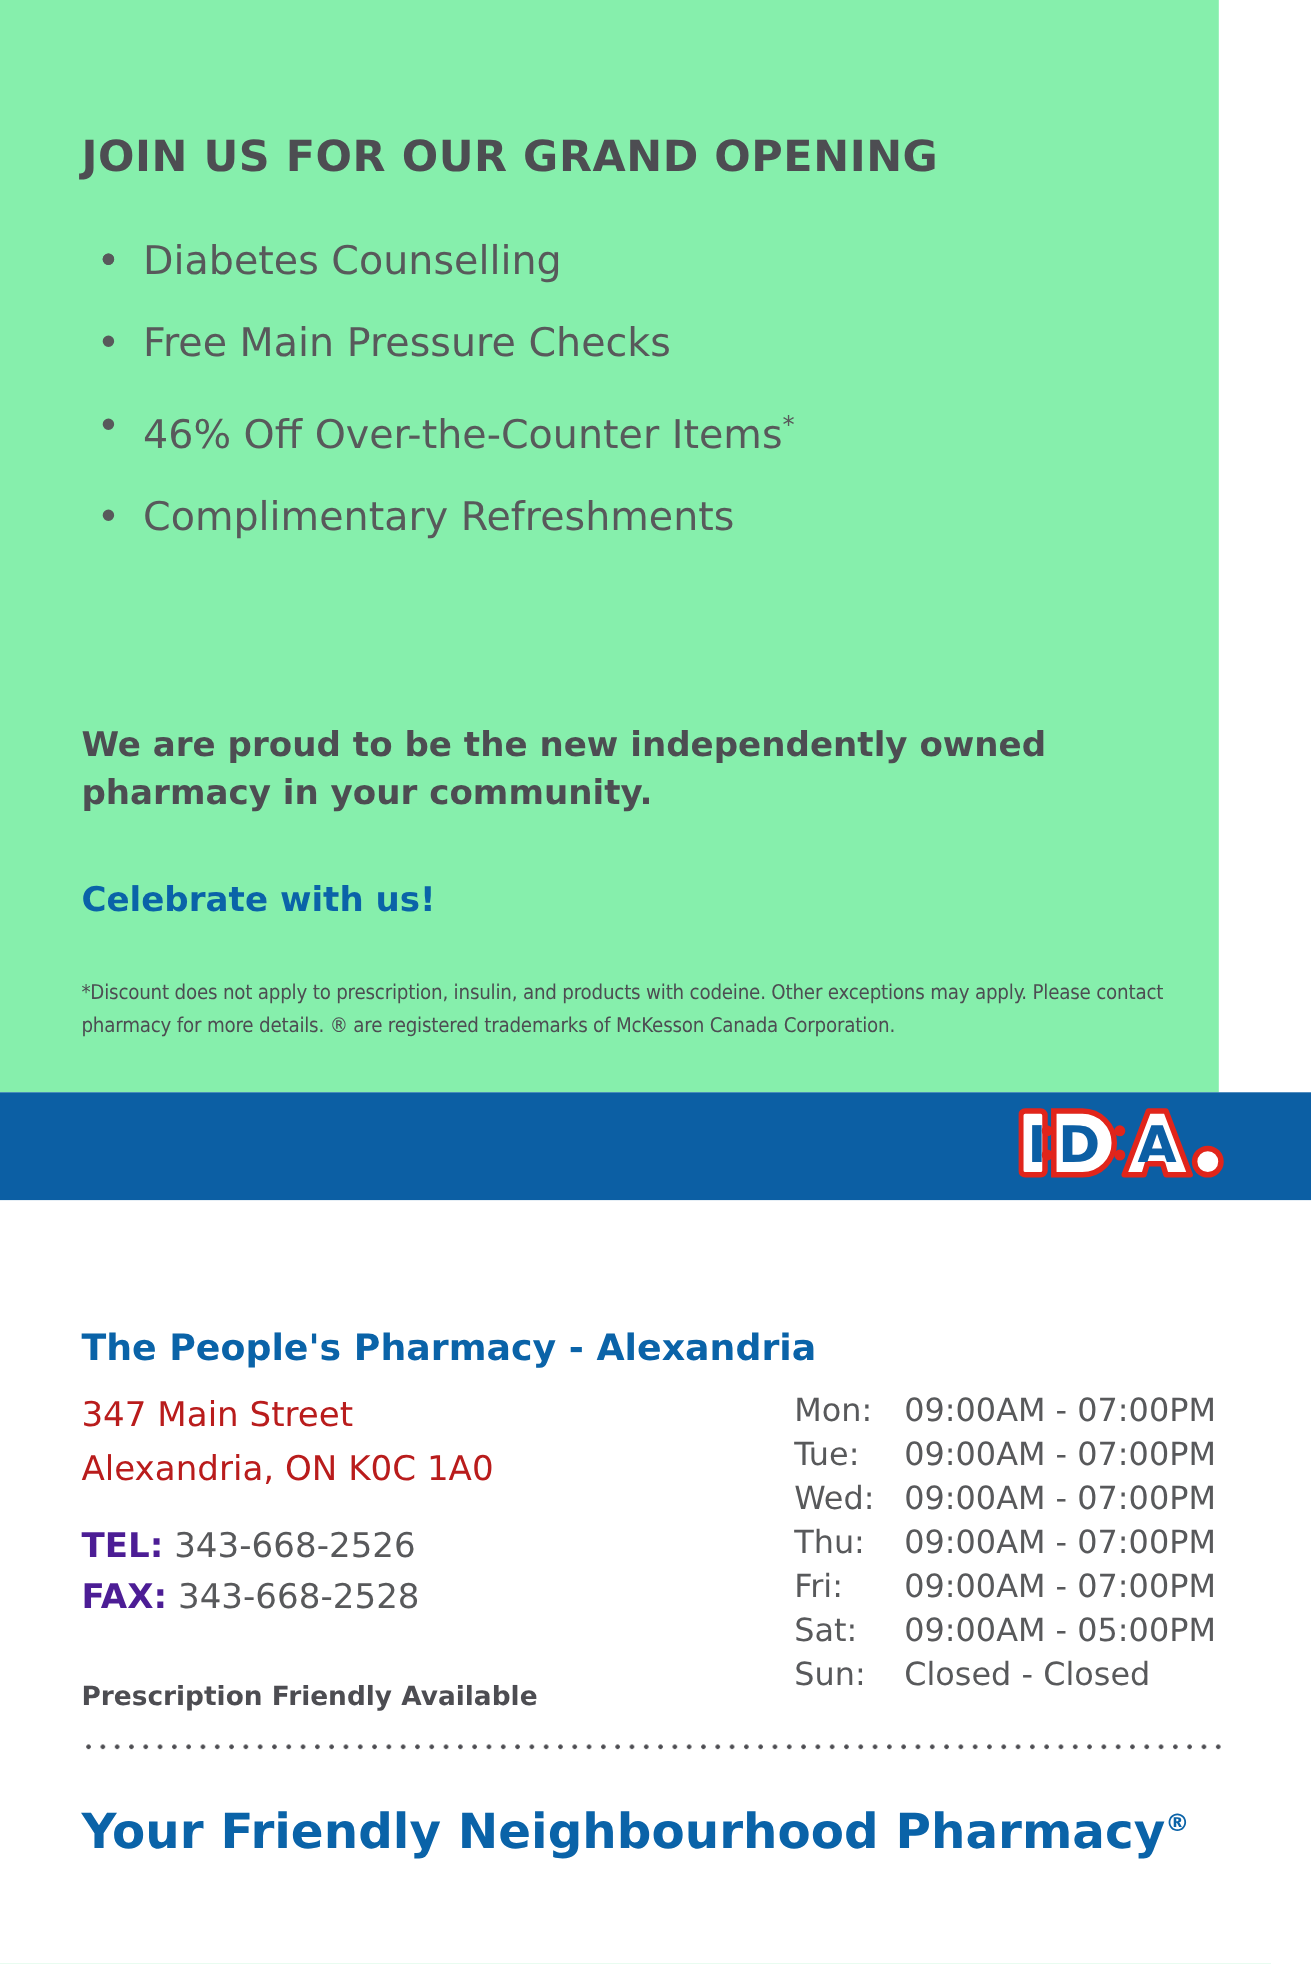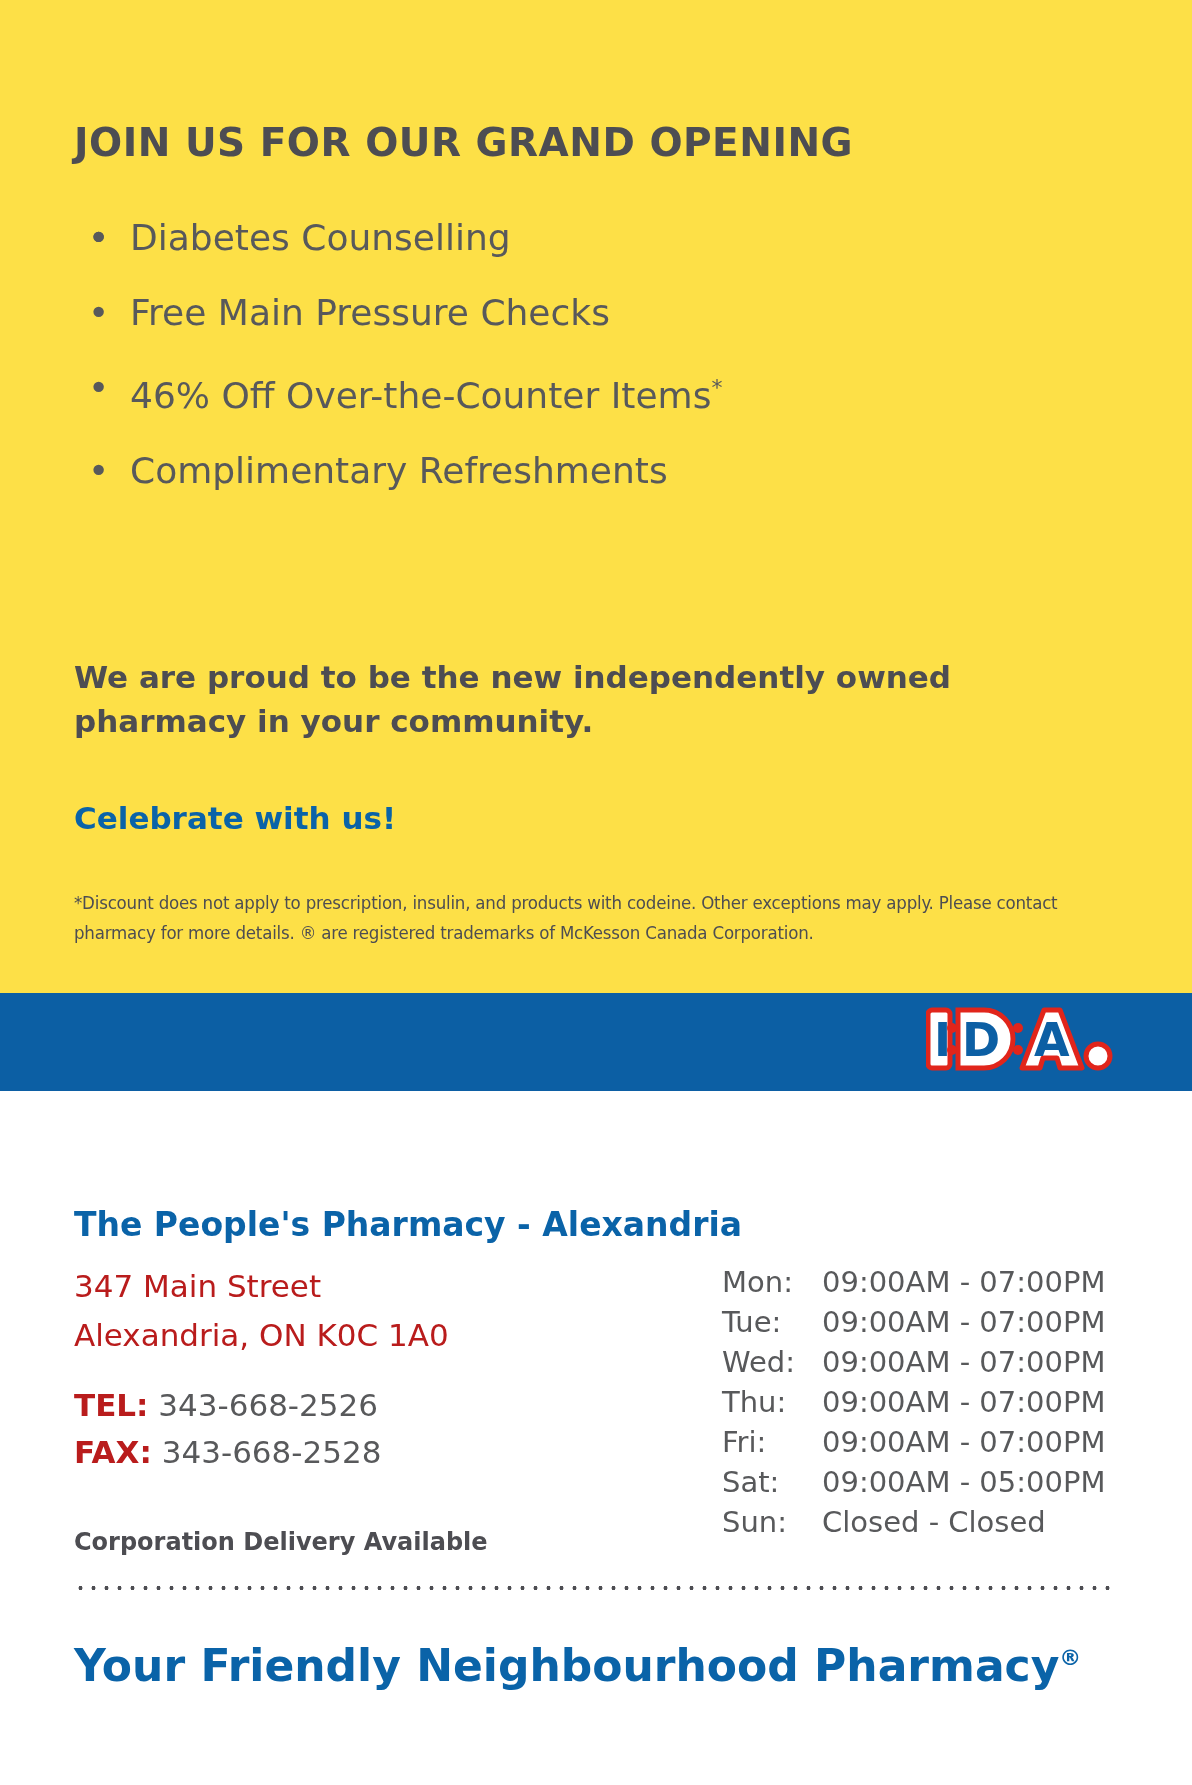--- a/index.html
+++ b/index.html
@@ -14,23 +14,23 @@
     width: 1192px;
     height: 1785px;
     background: #ffffff;
     overflow: hidden;
   }
 
   
   .top-panel {
     position: absolute;
     left: 0; top: 0;
-    width: 1192px;
+    width: 1108px;
     height: 993px;
-    background: #fde047;
+    background: #86efac;
     padding-left: 12px;
   }
   .headline {
     position: absolute;
     left: 74px;
     top: 120px;
     font-size: 39px;
     font-weight: bold;
     letter-spacing: 0.5px;
     color: #4d4d52;
@@ -127,21 +127,21 @@
     color: #b91c1c;
   }
   .contact {
     position: absolute;
     left: 74px;
     top: 1382px;
     font-size: 31px;
     line-height: 47px;
     color: #58595b;
   }
-  .contact b { color: #b91c1c; }
+  .contact b { color: #4c1d95; }
   .delivery {
     position: absolute;
     left: 74px;
     top: 1528px;
     font-size: 24px;
     font-weight: bold;
     color: #4d4d52;
   }
 
   .hours {
@@ -246,21 +246,21 @@
     <div>
       <b>TEL:</b>
       <span>343-668-2526</span>
     </div>
     <div>
       <b>FAX:</b>
       <span>343-668-2528</span>
     </div>
   </div>
 
-  <div class="delivery">Corporation Delivery Available</div>
+  <div class="delivery">Prescription Friendly Available</div>
 
   <div class="hours">
     <div class="hours-row">
       <span class="hours-day">Mon:</span>
       <span class="hours-val">09:00AM - 07:00PM</span>
     </div>
     <div class="hours-row">
       <span class="hours-day">Tue:</span>
       <span class="hours-val">09:00AM - 07:00PM</span>
     </div>

